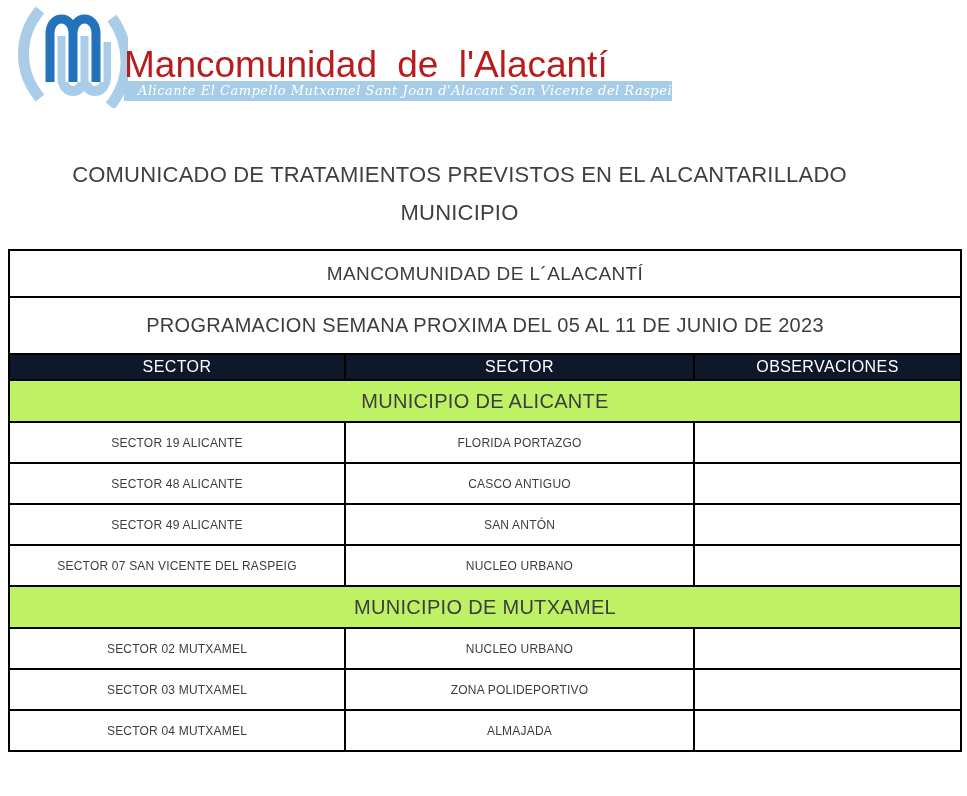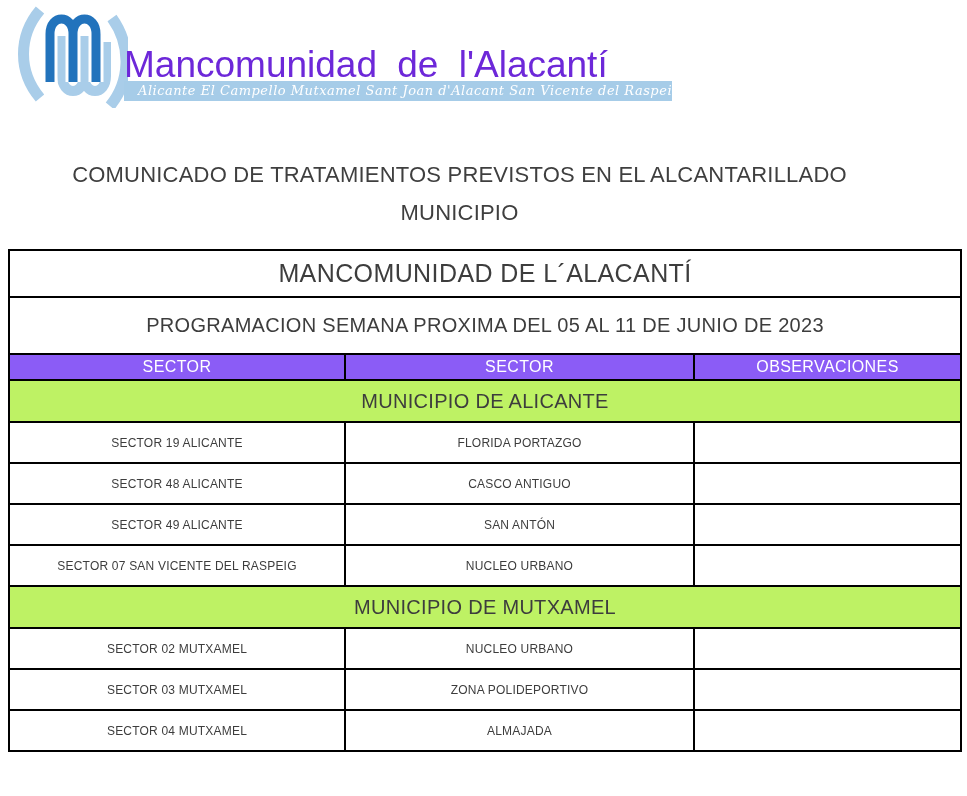--- a/index.html
+++ b/index.html
@@ -4,21 +4,21 @@
 <style>
   html,body{margin:0;padding:0;}
   body{
     width:967px;height:796px;background:#ffffff;position:relative;
     font-family:"Liberation Sans",sans-serif;color:#3d3d3d;overflow:hidden;
   }
   
   .logo-monogram{position:absolute;left:16px;top:6px;}
   .logo-wordmark{
     position:absolute;left:124px;top:44px;
-    font-size:37px;font-weight:400;color:#6d28d9;
+    font-size:37px;font-weight:400;color:#b91c1c;
     letter-spacing:0px;word-spacing:10px;white-space:nowrap;
   }
   .logo-band{
     position:absolute;left:124px;top:81px;width:548px;height:20px;
     background:#a6cce8;box-sizing:border-box;padding-left:14px;
     overflow:hidden;white-space:nowrap;
   }
   .logo-band span{
     color:#ffffff;font-family:"DejaVu Serif",serif;font-style:italic;
     font-size:13px;line-height:20px;letter-spacing:0.5px;
@@ -30,24 +30,24 @@
   }
   
   .main-table{
     position:absolute;left:8px;top:249px;width:952px;
     border-collapse:collapse;table-layout:fixed;color:#3d3d3d;
   }
   .main-table td{
     border:2px solid #000000;text-align:center;vertical-align:middle;
     padding:0;overflow:hidden;white-space:nowrap;
   }
-  tr.row-title td{height:45px;font-size:25px;letter-spacing:0.4px;}
+  tr.row-title td{height:45px;font-size:19px;letter-spacing:0.4px;}
   tr.row-subtitle td{height:55px;font-size:20px;letter-spacing:0.3px;}
   tr.row-columns td{
-    height:24px;background:#8b5cf6;color:#ffffff;
+    height:24px;background:#0f172a;color:#ffffff;
     font-size:16px;letter-spacing:0.4px;
   }
   tr.row-section td{
     height:40px;background:#bef264;font-size:20px;letter-spacing:0.3px;
   }
   tr.row-data td{height:39px;font-size:12px;letter-spacing:0.2px;}
 </style>
 </head>
 <body>
 

